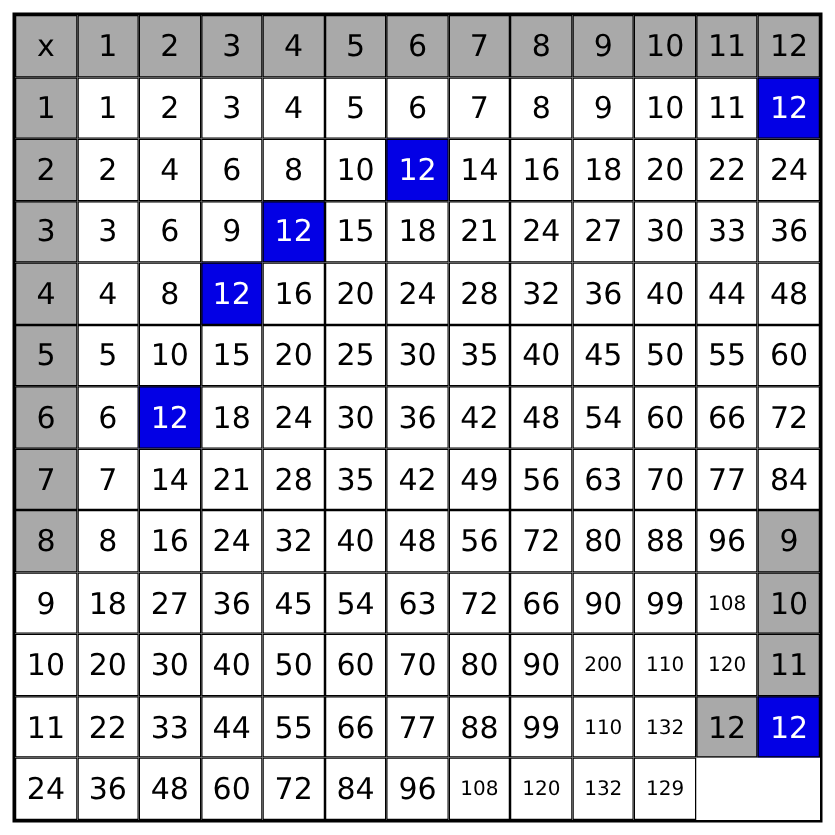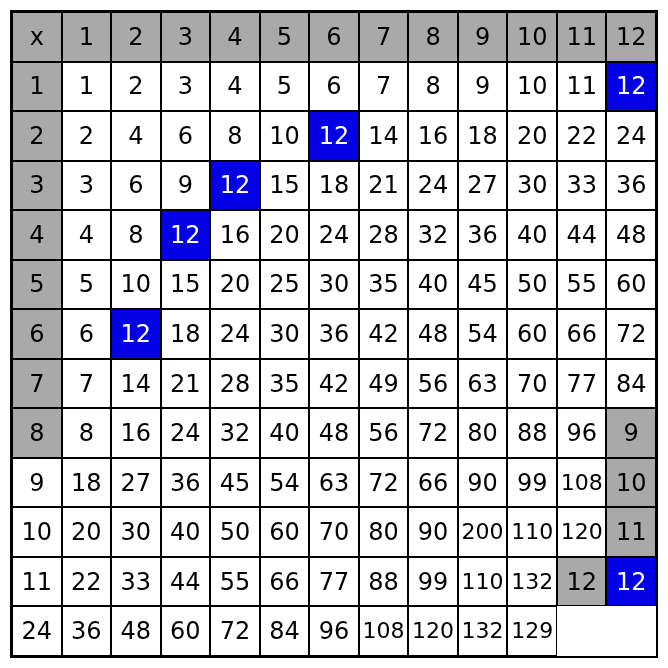--- a/index.html
+++ b/index.html
@@ -42,21 +42,21 @@
   .cell.corner {
     background: #a9a9a9;
   }
   .cell.highlight {
     background: #0300e5;
     color: #fff;
   }
   .cell span {
     display: inline-block;
   }
-  .cell.w3 { font-size: 22px; }
+  .cell.w3 { font-size: 16px; }
 </style>
 </head>
 <body>
 
 <div class="mult-grid" id="grid">
     <div class="cell corner">
       <span>x</span>
     </div>
     <div class="cell header">
       <span>1</span>

